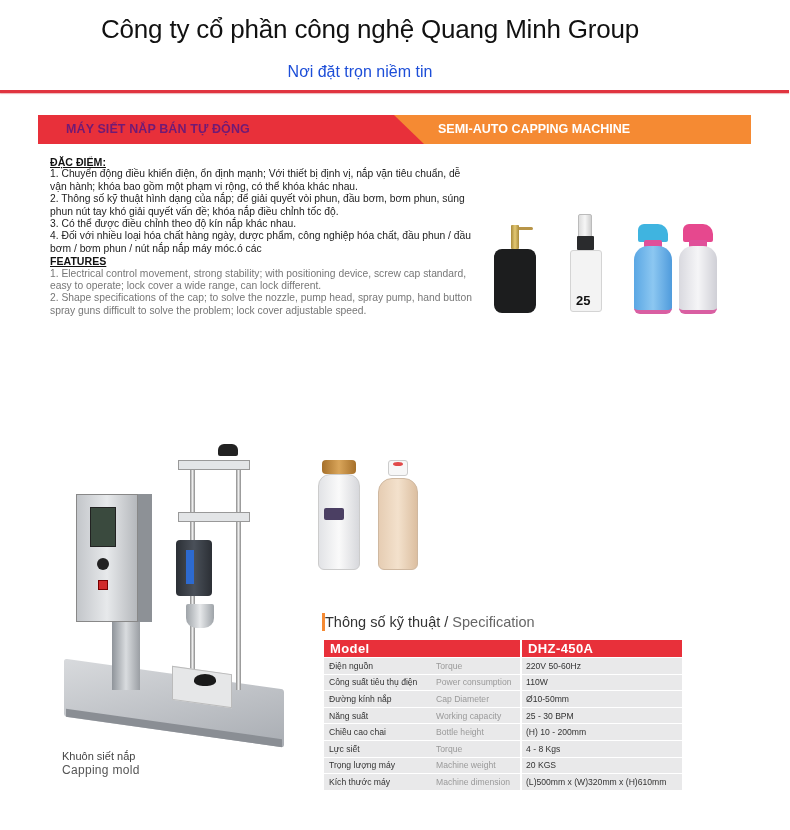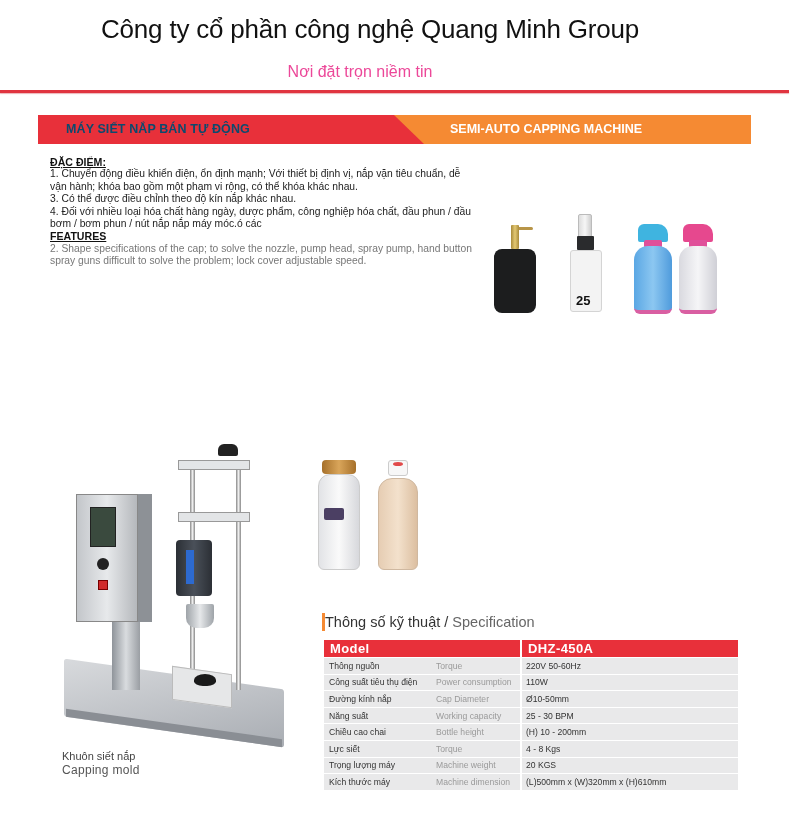--- a/index.html
+++ b/index.html
@@ -1,26 +1,26 @@
 <!DOCTYPE html>
 <html><head>
 <meta charset="utf-8">
 <style>
   * { margin: 0; padding: 0; box-sizing: border-box; }
   html, body { width: 790px; height: 830px; background: #ffffff; overflow: hidden; }
   body { position: relative; font-family: "Liberation Sans", sans-serif; color: #222; }
 
   .company-title { position: absolute; left: 0; width: 740px; top: 14px; text-align: center; font-size: 26px; color: #111; letter-spacing: -0.2px; }
-  .company-slogan { position: absolute; left: 0; width: 720px; top: 63px; text-align: center; font-size: 16px; color: #ec4899; }
+  .company-slogan { position: absolute; left: 0; width: 720px; top: 63px; text-align: center; font-size: 16px; color: #1d4ed8; }
   .header-rule { position: absolute; left: 0; top: 90px; width: 789px; height: 3px; background: #e0343f; box-shadow: 0 1px 1px rgba(200,40,50,0.35); }
 
   .banner { position: absolute; left: 38px; top: 115px; width: 713px; height: 29px; background: #f58a33; overflow: hidden; }
   .banner-red { position: absolute; left: 0; top: 0; height: 29px; width: 386px; background: #e8303a; clip-path: polygon(0 0, 356px 0, 386px 29px, 0 29px); }
-  .banner-left-text { position: absolute; left: 28px; top: 7px; font-size: 12.5px; font-weight: bold; color: #0c4a6e; letter-spacing: 0.1px; }
-  .banner-right-text { position: absolute; left: 412px; top: 7px; font-size: 12.5px; font-weight: bold; color: #ffffff; }
+  .banner-left-text { position: absolute; left: 28px; top: 7px; font-size: 12.5px; font-weight: bold; color: #701a75; letter-spacing: 0.1px; }
+  .banner-right-text { position: absolute; left: 400px; top: 7px; font-size: 12.5px; font-weight: bold; color: #ffffff; }
 
   .features { position: absolute; left: 50px; top: 156px; width: 428px; font-size: 10.3px; line-height: 12.4px; }
   .section-heading { font-weight: bold; text-decoration: underline; color: #111; font-size: 10.6px; }
   .vn-item { color: #222; }
   .en-item { color: #777; }
 
   .product-img { position: absolute; }
   .soap-bottle { left: 494px; top: 225px; width: 42px; height: 88px; }
   .soap-pump { position: absolute; left: 17px; top: 0; width: 8px; height: 24px; background: linear-gradient(90deg,#a88a3a,#e3c873,#a88a3a); border-radius: 1px; }
   .soap-spout { position: absolute; left: 19px; top: 2px; width: 20px; height: 3px; background: #b89548; border-radius: 2px; }
@@ -66,21 +66,21 @@
   .milk-body { position: absolute; left: 0; top: 14px; width: 42px; height: 96px; background: linear-gradient(90deg,#e2e3e6,#fafafa,#d7d8dc); border: 1px solid #ccc; border-radius: 12px 12px 6px 6px; }
   .milk-label { position: absolute; left: 6px; top: 48px; width: 20px; height: 12px; background: #4b3f63; border-radius: 2px; }
   .bottle-juice { left: 378px; top: 460px; width: 40px; height: 110px; }
   .juice-cap { position: absolute; left: 10px; top: 0; width: 20px; height: 16px; background: #f7f7f7; border: 1px solid #ccc; border-radius: 3px; }
   .juice-cap-dot { position: absolute; left: 15px; top: 2px; width: 10px; height: 4px; background: #e14a4a; border-radius: 50%; }
   .juice-body { position: absolute; left: 0; top: 18px; width: 40px; height: 92px; background: linear-gradient(90deg,#e6cdb3,#f3e1cc,#dcbfa1); border: 1px solid #cfb8a0; border-radius: 14px 14px 6px 6px; }
 
   .spec-title { position: absolute; left: 322px; top: 613px; height: 18px; border-left: 3px solid #f58a33; padding-left: 0; font-size: 14.5px; line-height: 18px; color: #333; }
   .spec-title .en { color: #666; }
 
-  .spec-table { position: absolute; left: 324px; top: 640px; width: 414px; border-collapse: separate; border-spacing: 0; }
+  .spec-table { position: absolute; left: 324px; top: 640px; width: 358px; border-collapse: separate; border-spacing: 0; }
   .spec-table th { background: #e8303a; color: #fff; font-size: 13px; font-weight: bold; text-align: left; height: 17px; padding: 0 6px; letter-spacing: 0.4px; }
   .spec-table th.val { border-left: 2px solid #fff; padding-left: 6px; }
   .spec-table td { background: #e9e9ea; font-size: 8.6px; height: 16.6px; border-top: 1px solid #ffffff; padding: 0 5px; white-space: nowrap; }
   .spec-table td.vn { color: #333; width: 110px; }
   .spec-table td.en { color: #9a9a9a; width: 86px; padding-left: 2px; }
   .spec-table td.val { color: #333; border-left: 2px solid #fff; padding-left: 4px; }
 </style>
 </head>
 <body>
 
@@ -90,23 +90,25 @@
 
 <div class="banner">
   <div class="banner-red"></div>
   <span class="banner-left-text">MÁY SIẾT NẮP BÁN TỰ ĐỘNG</span>
   <span class="banner-right-text">SEMI-AUTO CAPPING MACHINE</span>
 </div>
 
 <div class="features">
   <div class="section-heading">ĐẶC ĐIỂM:</div>
   <div class="vn-item">1. Chuyển động điều khiển điện, ổn định mạnh; Với thiết bị định vị, nắp vặn tiêu chuẩn, dễ vận hành; khóa bao gồm một phạm vi rộng, có thể khóa khác nhau.</div>
+  <div class="vn-item">2. Thông số kỹ thuật hình dạng của nắp; để giải quyết vòi phun, đầu bơm, bơm phun, súng phun nút tay khó giải quyết vấn đề; khóa nắp điều chỉnh tốc độ.</div>
   <div class="vn-item">3. Có thể được điều chỉnh theo độ kín nắp khác nhau.</div>
   <div class="vn-item">4. Đối với nhiều loại hóa chất hàng ngày, dược phẩm, công nghiệp hóa chất, đầu phun / đầu bơm / bơm phun / nút nắp nắp máy móc.ó các</div>
   <div class="section-heading">FEATURES</div>
+  <div class="en-item">1. Electrical control movement, strong stability; with positioning device, screw cap standard, easy to operate; lock cover a wide range, can lock different.</div>
   <div class="en-item">2. Shape specifications of the cap; to solve the nozzle, pump head, spray pump, hand button spray guns difficult to solve the problem; lock cover adjustable speed.</div>
 </div>
 
 <div class="product-img soap-bottle">
   <div class="soap-spout"></div>
   <div class="soap-pump"></div>
   <div class="soap-body"></div>
 </div>
 <div class="product-img spray-clear">
   <div class="spray-head"></div>
@@ -168,21 +170,21 @@
 
 <table class="spec-table">
   <thead>
     <tr>
       <th colspan="2">Model</th>
       <th class="val">DHZ-450A</th>
     </tr>
   </thead>
   <tbody>
     <tr>
-      <td class="vn">Thông nguồn</td>
+      <td class="vn">Điện nguồn</td>
       <td class="en">Torque</td>
       <td class="val">220V 50-60Hz</td>
     </tr>
     <tr>
       <td class="vn">Công suất tiêu thụ điện</td>
       <td class="en">Power consumption</td>
       <td class="val">110W</td>
     </tr>
     <tr>
       <td class="vn">Đường kính nắp</td>

